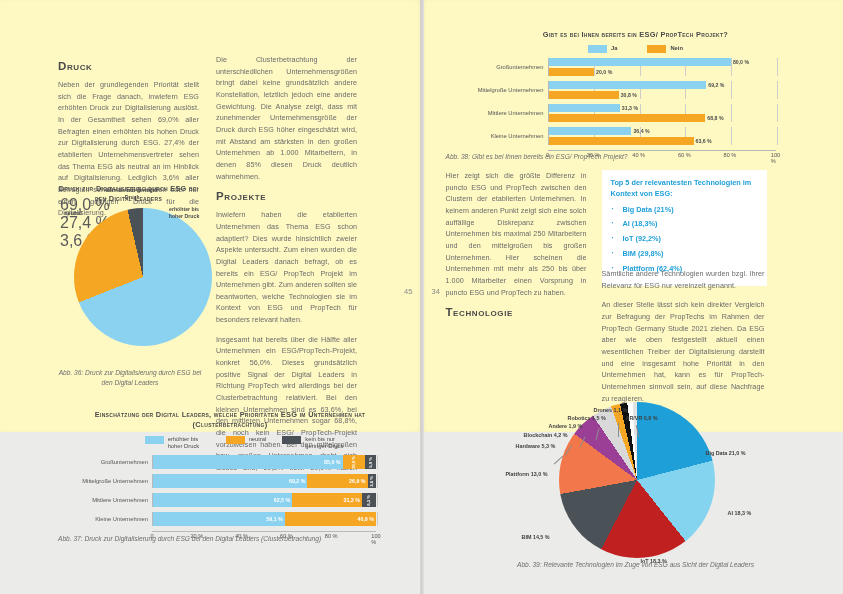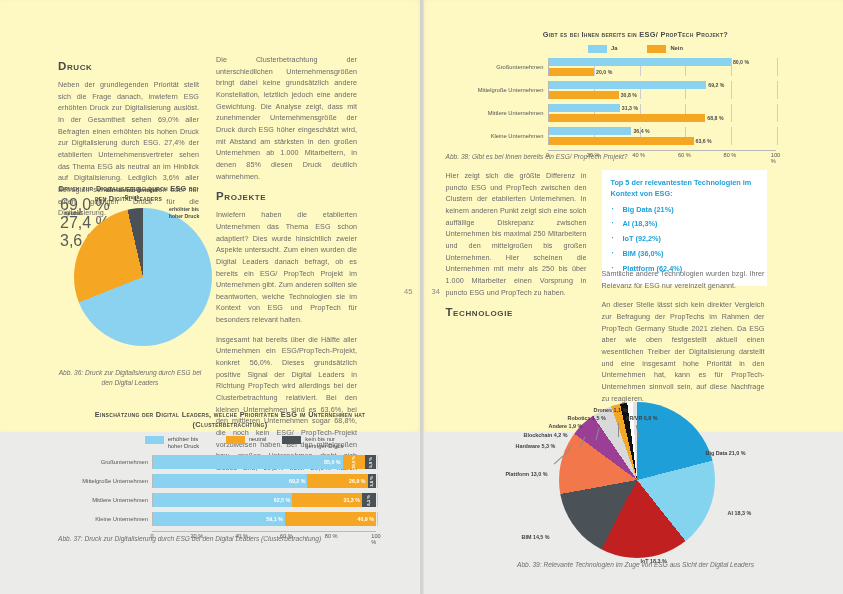--- a/index.html
+++ b/index.html
@@ -321,21 +321,21 @@
       <p class="body">Hier zeigt sich die größte Differenz in puncto ESG und PropTech zwischen den Clustern der etablierten Unternehmen. In keinem anderen Punkt zeigt sich eine solch auffällige Diskrepanz zwischen Unternehmen bis maximal 250 Mitarbeitern und den mittelgroßen bis großen Unternehmen. Hier scheinen die Unternehmen mit mehr als 250 bis über 1.000 Mitarbeiter einen Vorsprung in puncto ESG und PropTech zu haben.</p>
       <div class="h1" style="margin-top:7px;">Technologie</div>
     </div>
 
     <div class="top5" style="left:180px; top:170px; width:165px;">
       <div class="hdr">Top 5 der relevantesten Technologien im Kontext von ESG:</div>
       <ul id="top5list">
           <li>Big Data (21%)</li>
           <li>AI (18,3%)</li>
           <li>IoT (92,2%)</li>
-          <li>BIM (36,0%)</li>
+          <li>BIM (29,8%)</li>
           <li>Plattform (62,4%)</li>
         </ul>
     </div>
 
     <div class="col" style="left:180px; top:268px; width:163px;">
       <p class="body">Sämtliche andere Technologien wurden bzgl. Ihrer Relevanz für ESG nur vereinzelt genannt.</p>
       <p class="body">An dieser Stelle lässt sich kein direkter Vergleich zur Befragung der PropTechs im Rahmen der PropTech Germany Studie 2021 ziehen. Da ESG aber wie oben festgestellt aktuell einen wesentlichen Treiber der Digitalisierung darstellt und eine insgesamt hohe Priorität in den Unternehmen hat, kann es für PropTech-Unternehmen sinnvoll sein, auf diese Nachfrage zu reagieren.</p>
     </div>
 
     <div class="pgnum" style="left:10px; top:287px;">34</div>

